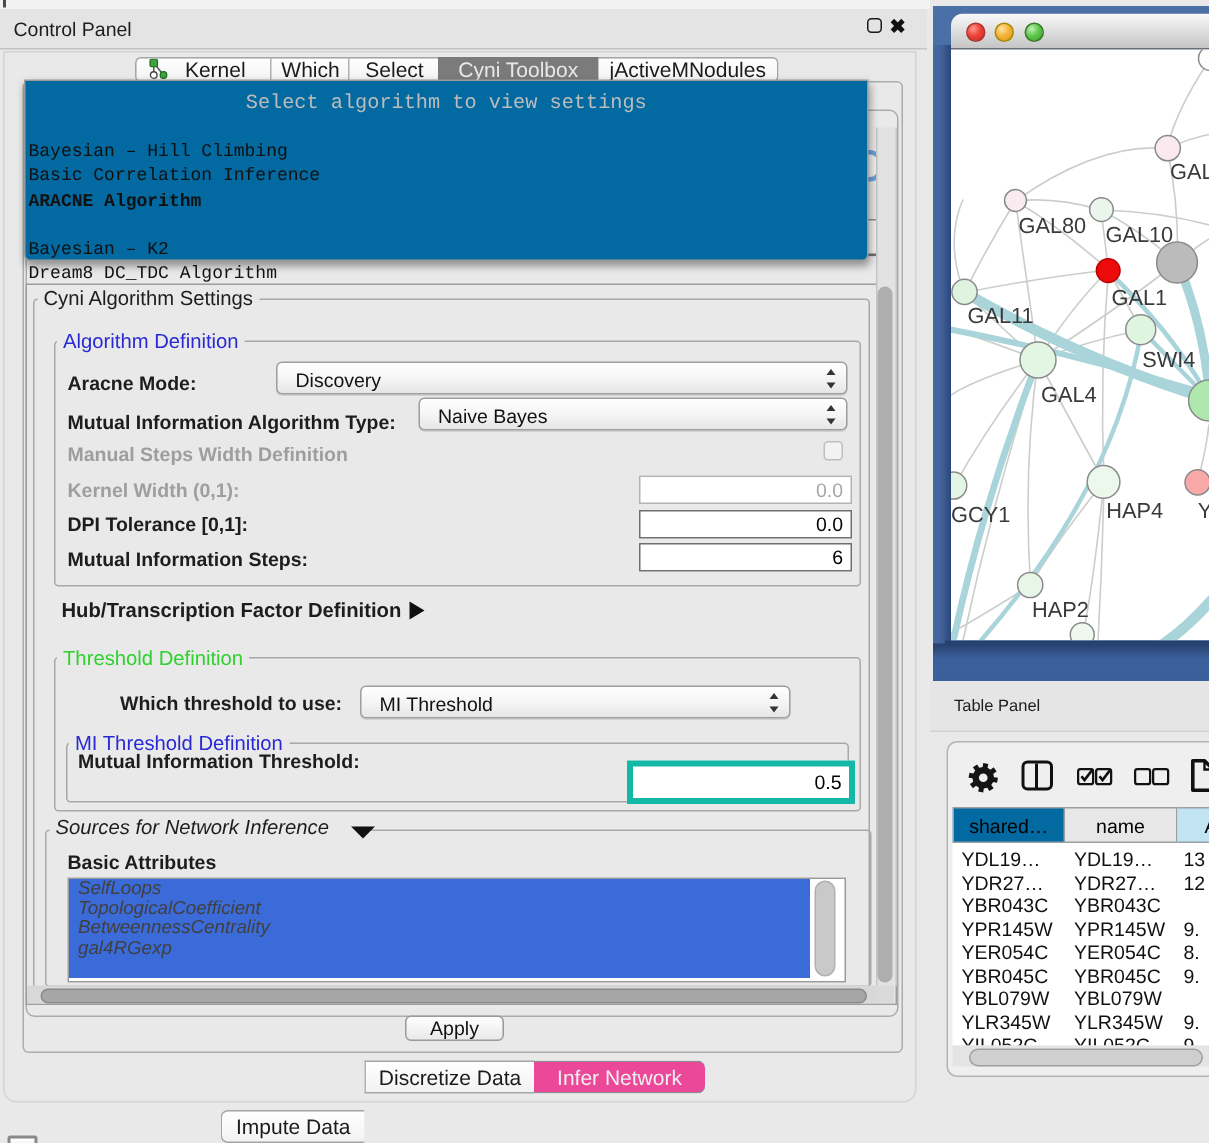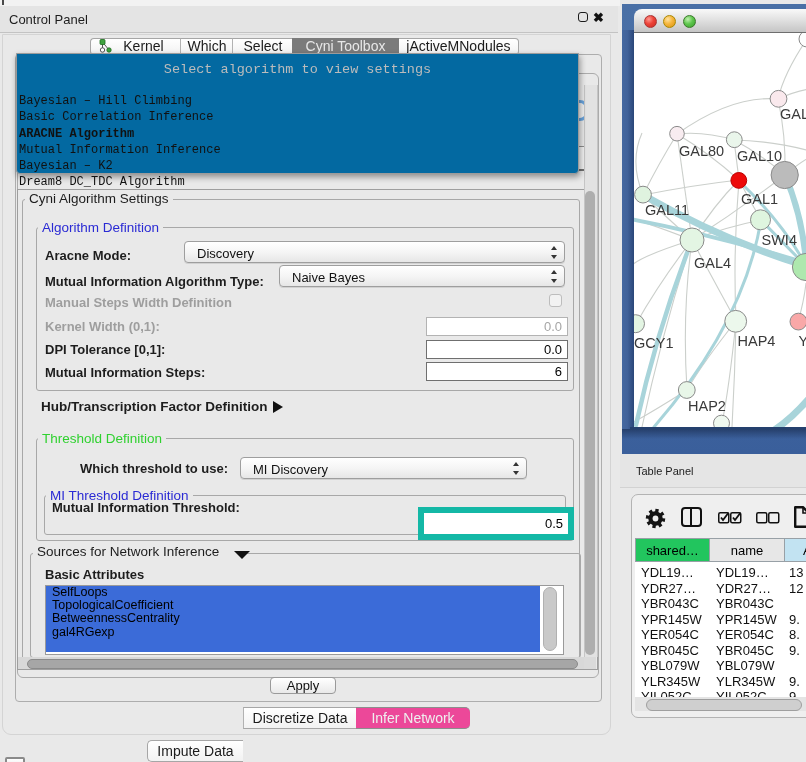--- a/index.html
+++ b/index.html
@@ -76,37 +76,37 @@
 <div class="a fld" style="left:426px;top:362px;width:135px;height:17px;border:1px solid #6F6F6F;color:#000;line-height:17px;">6</div>
 
 <div class="a lbl b" style="left:41px;top:399px;font-size:13.5px;">Hub/Transcription Factor Definition</div>
 <div class="a" style="left:273px;top:401px;width:0;height:0;border-top:6.5px solid transparent;border-bottom:6.5px solid transparent;border-left:10px solid #111;"></div>
 
 <div class="a grp" style="left:36px;top:438px;width:536px;height:101px;"></div>
 <div class="a gl" style="left:38px;top:430.5px;color:#2FD12F;">Threshold Definition</div>
 
 <div class="a lbl b" style="left:80px;top:461px;">Which threshold to use:</div>
 <div class="a combo" style="left:240px;top:457px;width:285px;height:20px;">
-    <span class="ct">MI Discovery</span>
+    <span class="ct">MI Threshold</span>
     <span class="arr"></span>
   </div>
 
 <div class="a grp" style="left:44px;top:495px;width:520px;height:38px;"></div>
 <div class="a gl" style="left:46px;top:488px;color:#2A2AD4;">MI Threshold Definition</div>
 <div class="a lbl b" style="left:52px;top:500px;">Mutual Information Threshold:</div>
-<div class="a fld" style="left:418px;top:507px;width:139px;height:21px;border:6px solid #14b8a6;color:#000;line-height:21px;">0.5</div>
+<div class="a fld" style="left:418px;top:507px;width:139px;height:21px;border:4px solid #14b8a6;color:#000;line-height:21px;">0.5</div>
 
 <div class="a grp" style="left:30px;top:553px;width:549px;height:103px;"></div>
-<div class="a gl" style="left:33px;top:544px;padding-right:28px;">Sources for Network Inference</div>
+<div class="a gl" style="left:33px;top:544px;padding-right:28px;font-style:italic;">Sources for Network Inference</div>
 <div class="a" style="left:234px;top:551px;width:0;height:0;border-left:8.5px solid transparent;border-right:8.5px solid transparent;border-top:8.5px solid #111;"></div>
 
 <div class="a lbl b" style="left:45px;top:567px;">Basic Attributes</div>
 <div class="a" style="left:45px;top:585px;width:517px;height:68px;border:1px solid #9A9A9A;background:#fff;"></div>
 <div class="a" style="left:46px;top:586px;width:494px;height:66px;background:#3B6BD8;"></div>
-<div class="a" style="left:52px;top:585.5px;font-size:12.5px;color:#000000;line-height:13.45px;white-space:nowrap;">SelfLoops<br>TopologicalCoefficient<br>BetweennessCentrality<br>gal4RGexp</div>
+<div class="a" style="left:52px;top:585.5px;font-size:12.5px;color:#404040;line-height:13.45px;white-space:nowrap;font-style:italic;">SelfLoops<br>TopologicalCoefficient<br>BetweennessCentrality<br>gal4RGexp</div>
 <div class="a" style="left:543px;top:587px;width:12px;height:62px;background:#C9C9C9;border:1px solid #B0B0B0;border-radius:8px;"></div>
 
 <div class="a" style="left:18px;top:657px;width:566px;height:12px;background:#D8D8D8;"></div>
 <div class="a" style="left:27px;top:658.5px;width:549px;height:8px;background:#A6A6A6;border:1px solid #8A8A8A;border-radius:6px;"></div>
 
 <div class="a" style="left:270px;top:676.5px;width:64px;height:15px;border:1px solid #9A9A9A;border-radius:4px;background:linear-gradient(#FFFFFF,#E9E9E9);font-size:13px;text-align:center;line-height:15px;color:#111;">Apply</div>
 
 <div class="a tab" style="left:147px;top:740px;width:95px;border-left:1px solid #A6A6A6;border-radius:5px 0 0 5px;height:20px;line-height:21px;">Impute Data</div>
 <div class="a tab sep" style="left:243px;top:707px;width:112px;height:20px;line-height:21px;">Discretize Data</div>
 <div class="a tab" style="left:356px;top:707px;width:114px;height:20px;line-height:21px;background:#ec4899;color:#EFEFEF;border-top:1px solid #8d8d8d;border-bottom:1px solid #8d8d8d;border-radius:0 5px 5px 0;">Infer Network</div>
@@ -124,21 +124,20 @@
 <div class="a tab sep" style="left:180px;top:38px;width:52px;">Which</div>
 <div class="a tab sep" style="left:232px;top:38px;width:60px;">Select</div>
 <div class="a tab" style="left:292px;top:38px;width:107px;background:#7B7B7B;color:#E8E8E8;border-top:1px solid #7b7b7b;border-bottom:1px solid #7b7b7b;">Cyni Toolbox</div>
 <div class="a tab" style="left:399px;top:38px;width:119px;border-right:1px solid #A6A6A6;border-radius:0 4px 4px 0;">jActiveMNodules</div>
 
 <div class="a" style="left:16px;top:53px;width:561px;height:119px;background:#0369a1;border:1px solid #9B9B9B;border-radius:0 0 4px 4px;box-shadow:1px 3px 6px rgba(0,0,0,0.40);font-family:Liberation Mono, monospace;">
   <div style="position:absolute;left:0;top:8px;width:100%;text-align:center;font-size:13.5px;color:#BCBCBC;">Select algorithm to view settings</div>
   <div class="ddi" style="top:20px;">Bayesian – Hill Climbing</div>
   <div class="ddi" style="top:36.3px;">Basic Correlation Inference</div>
   <div class="ddi b" style="top:52.5px;">ARACNE Algorithm</div>
-  <div class="ddi" style="top:68.7px;">Mutual Information Inference</div>
   <div class="ddi" style="top:85px;">Bayesian – K2</div>
   <div class="ddi" style="top:101.2px;">Dream8 DC_TDC Algorithm</div>
 </div>
 
 <div class="a" style="left:622px;top:4px;width:184px;height:450px;background:linear-gradient(180deg,#4A70A6 0%,#4569A4 55%,#3A5F9B 100%);"></div>
 <div class="a" style="left:622px;top:30px;width:12px;height:399px;background:linear-gradient(90deg,#4568A0 0%,#41629A 45%,#2E4B7E 92%,#2A4677 100%);"></div>
 
 <div class="a" style="left:634px;top:9px;width:172px;height:23px;border-radius:8px 0 0 0;background:linear-gradient(180deg,#F9F9F9 0%,#E2E2E2 45%,#C5C5C5 100%);border-bottom:1px solid #6E6E6E;"></div>
 <div class="a" style="left:644px;top:15px;width:11px;height:11px;border-radius:50%;background:radial-gradient(circle at 35% 30%,#FF9890 0%,#ED4338 45%,#C92C22 100%);border:0.5px solid #A33;"></div>
 <div class="a" style="left:663px;top:15px;width:11px;height:11px;border-radius:50%;background:radial-gradient(circle at 35% 30%,#FFE2A0 0%,#F5B53C 45%,#D9920F 100%);border:0.5px solid #A80;"></div>
@@ -246,21 +245,21 @@
 <svg class="a" style="left:756px;top:512px;" width="24" height="12" viewBox="0 0 24 12">
   <rect x="0.75" y="0.75" width="10" height="10" rx="1.5" fill="none" stroke="#111" stroke-width="1.5"></rect>
   <rect x="12.75" y="0.75" width="10" height="10" rx="1.5" fill="none" stroke="#111" stroke-width="1.5"></rect>
 </svg>
 <svg class="a" style="left:794px;top:506px;" width="16" height="22" viewBox="0 0 16 22">
   <path d="M 1.2,1.2 L 9,1.2 L 14.8,7 L 14.8,20.8 L 1.2,20.8 Z" fill="none" stroke="#111" stroke-width="2.4" stroke-linejoin="round"></path>
   <path d="M 9,1.2 L 9,7 L 14.8,7" fill="none" stroke="#111" stroke-width="1.6"></path>
 </svg>
 
 <div class="a" style="left:635px;top:538px;width:171px;height:159px;overflow:hidden;background:#fff;">
-  <div style="position:absolute;left:0;top:0;width:75px;height:24px;background:#22c55e;border:1px solid #98A0A6;box-sizing:border-box;text-align:center;font-size:13px;line-height:23px;">shared…</div>
+  <div style="position:absolute;left:0;top:0;width:75px;height:24px;background:#0369a1;border:1px solid #98A0A6;box-sizing:border-box;text-align:center;font-size:13px;line-height:23px;">shared…</div>
   <div style="position:absolute;left:75px;top:0;width:75px;height:24px;background:#E7E7E7;border:1px solid #98A0A6;border-left:none;box-sizing:border-box;text-align:center;font-size:13px;line-height:23px;">name</div>
   <div style="position:absolute;left:150px;top:0;width:60px;height:24px;background:#C2E3F2;border:1px solid #98A0A6;border-left:none;box-sizing:border-box;font-size:13px;line-height:23px;">&nbsp;&nbsp;&nbsp;&nbsp;&nbsp;A</div>
   <div style="position:absolute;left:6px;top:27px;font-size:13px;line-height:15.5px;color:#111;">YDL19…<br>YDR27…<br>YBR043C<br>YPR145W<br>YER054C<br>YBR045C<br>YBL079W<br>YLR345W<br>YIL052C</div>
   <div style="position:absolute;left:81px;top:27px;font-size:13px;line-height:15.5px;color:#111;">YDL19…<br>YDR27…<br>YBR043C<br>YPR145W<br>YER054C<br>YBR045C<br>YBL079W<br>YLR345W<br>YIL052C</div>
   <div style="position:absolute;left:154px;top:27px;font-size:13px;line-height:15.5px;color:#111;">13<br>12<br>&nbsp;<br>9.<br>8.<br>9.<br>&nbsp;<br>9.<br>9.</div>
 </div>
 
 <div class="a" style="left:635px;top:697px;width:171px;height:14px;background:#E4E4E4;"></div>
 <div class="a" style="left:646px;top:699px;width:154px;height:10px;background:#CFCFCF;border:1px solid #9F9F9F;border-radius:6px;"></div>
 

